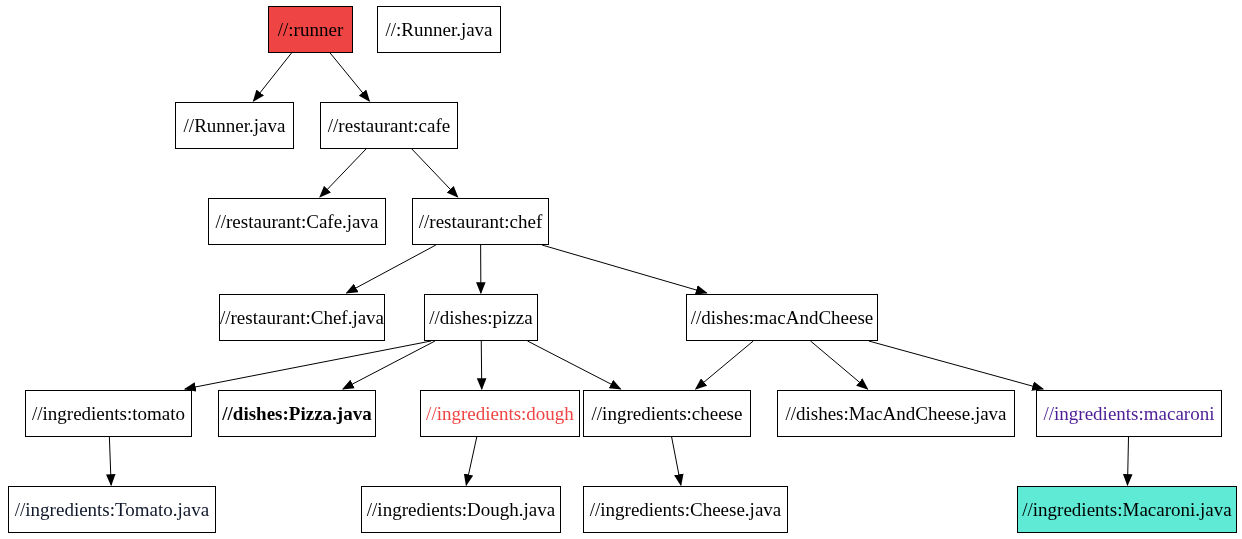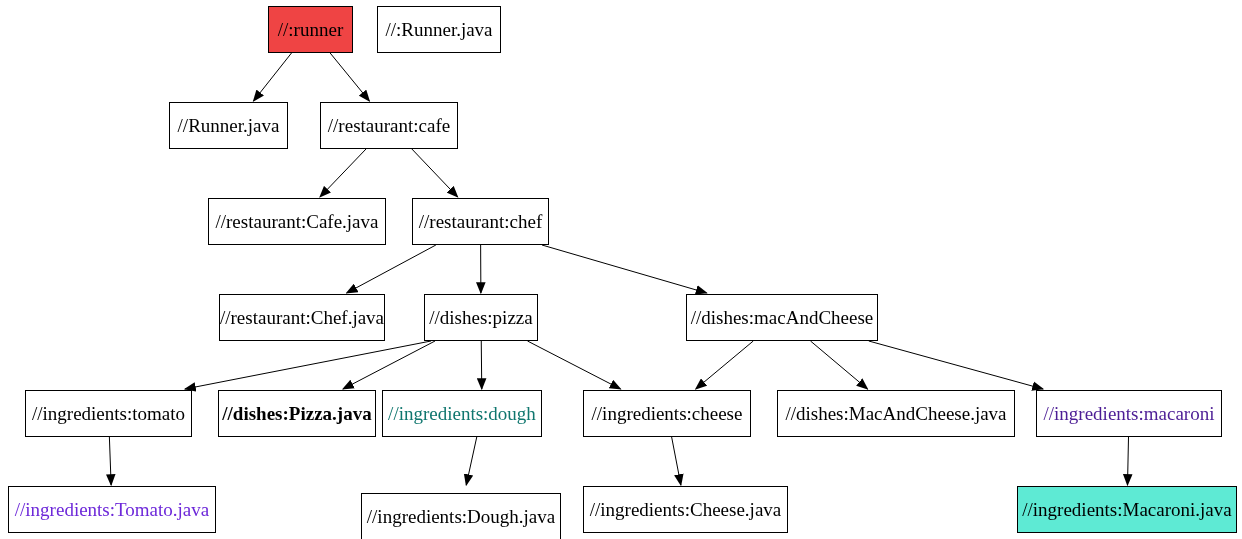--- a/index.html
+++ b/index.html
@@ -73,31 +73,31 @@
         <line x1="868.75" y1="341" x2="1043" y2="389" stroke="#000000" marker-end="url(#arrowhead)"></line>
         <line x1="109.375" y1="437" x2="111.125" y2="485" stroke="#000000" marker-end="url(#arrowhead)"></line>
         <line x1="476.75" y1="437" x2="466.25" y2="485" stroke="#000000" marker-end="url(#arrowhead)"></line>
         <line x1="671.625" y1="437" x2="680.875" y2="485" stroke="#000000" marker-end="url(#arrowhead)"></line>
         <line x1="1128.5" y1="437" x2="1127.5" y2="485" stroke="#000000" marker-end="url(#arrowhead)"></line>
       </g>
   </svg>
   <div id="node-group" class="nodes-layer">
       <div class="node" style="left: 268px; top: 6px; width: 85px; height: 47px; background: #ef4444; border-color: rgb(0, 0, 0); color: rgb(0, 0, 0);">//:runner</div>
       <div class="node" style="left: 377px; top: 6px; width: 124px; height: 47px; background: rgb(255, 255, 255); border-color: rgb(0, 0, 0); color: rgb(0, 0, 0);">//:Runner.java</div>
-      <div class="node" style="left: 169px; top: 102px; width: 119px; height: 47px; background: rgb(255, 255, 255); border-color: rgb(0, 0, 0); color: rgb(0, 0, 0);">//Runner.java</div>
+      <div class="node" style="left: 175px; top: 102px; width: 119px; height: 47px; background: rgb(255, 255, 255); border-color: rgb(0, 0, 0); color: rgb(0, 0, 0);">//Runner.java</div>
       <div class="node" style="left: 320px; top: 102px; width: 138px; height: 47px; background: rgb(255, 255, 255); border-color: rgb(0, 0, 0); color: rgb(0, 0, 0);">//restaurant:cafe</div>
       <div class="node" style="left: 208px; top: 198px; width: 178px; height: 47px; background: rgb(255, 255, 255); border-color: rgb(0, 0, 0); color: rgb(0, 0, 0);">//restaurant:Cafe.java</div>
       <div class="node" style="left: 412px; top: 198px; width: 137px; height: 47px; background: rgb(255, 255, 255); border-color: rgb(0, 0, 0); color: rgb(0, 0, 0);">//restaurant:chef</div>
       <div class="node" style="left: 219px; top: 294px; width: 166px; height: 47px; background: rgb(255, 255, 255); border-color: rgb(0, 0, 0); color: rgb(0, 0, 0);">//restaurant:Chef.java</div>
       <div class="node" style="left: 424px; top: 294px; width: 114px; height: 47px; background: rgb(255, 255, 255); border-color: rgb(0, 0, 0); color: rgb(0, 0, 0);">//dishes:pizza</div>
       <div class="node" style="left: 686px; top: 294px; width: 192px; height: 47px; background: rgb(255, 255, 255); border-color: rgb(0, 0, 0); color: rgb(0, 0, 0);">//dishes:macAndCheese</div>
       <div class="node" style="left: 25px; top: 390px; width: 167px; height: 47px; background: rgb(255, 255, 255); border-color: rgb(0, 0, 0); color: rgb(0, 0, 0);">//ingredients:tomato</div>
       <div class="node" style="left: 218px; top: 390px; width: 158px; height: 47px; background: rgb(255, 255, 255); border-color: rgb(0, 0, 0); color: rgb(0, 0, 0); font-weight: bold;">//dishes:Pizza.java</div>
-      <div class="node" style="left: 382px; top: 390px; width: 160px; height: 47px; background: rgb(255, 255, 255); border-color: rgb(0, 0, 0); color: #0f766e;">//ingredients:dough</div>
+      <div class="node" style="left: 420px; top: 390px; width: 160px; height: 47px; background: rgb(255, 255, 255); border-color: rgb(0, 0, 0); color: #ef4444;">//ingredients:dough</div>
       <div class="node" style="left: 583px; top: 390px; width: 168px; height: 47px; background: rgb(255, 255, 255); border-color: rgb(0, 0, 0); color: rgb(0, 0, 0);">//ingredients:cheese</div>
       <div class="node" style="left: 777px; top: 390px; width: 238px; height: 47px; background: rgb(255, 255, 255); border-color: rgb(0, 0, 0); color: rgb(0, 0, 0);">//dishes:MacAndCheese.java</div>
       <div class="node" style="left: 1036px; top: 390px; width: 186px; height: 47px; background: rgb(255, 255, 255); border-color: rgb(0, 0, 0); color: #4c1d95;">//ingredients:macaroni</div>
-      <div class="node" style="left: 8px; top: 486px; width: 208px; height: 47px; background: rgb(255, 255, 255); border-color: rgb(0, 0, 0); color: #6d28d9;">//ingredients:Tomato.java</div>
-      <div class="node" style="left: 361px; top: 486px; width: 200px; height: 47px; background: rgb(255, 255, 255); border-color: rgb(0, 0, 0); color: rgb(0, 0, 0); margin-top: 7px;">//ingredients:Dough.java</div>
+      <div class="node" style="left: 8px; top: 486px; width: 208px; height: 47px; background: rgb(255, 255, 255); border-color: rgb(0, 0, 0); color: #0f172a;">//ingredients:Tomato.java</div>
+      <div class="node" style="left: 361px; top: 486px; width: 200px; height: 47px; background: rgb(255, 255, 255); border-color: rgb(0, 0, 0); color: rgb(0, 0, 0);">//ingredients:Dough.java</div>
       <div class="node" style="left: 583px; top: 486px; width: 205px; height: 47px; background: rgb(255, 255, 255); border-color: rgb(0, 0, 0); color: rgb(0, 0, 0);">//ingredients:Cheese.java</div>
       <div class="node" style="left: 1017px; top: 486px; width: 220px; height: 47px; background: #5eead4; border-color: rgb(0, 0, 0); color: rgb(0, 0, 0);">//ingredients:Macaroni.java</div>
     </div>
 </div>
 
 </body></html>

